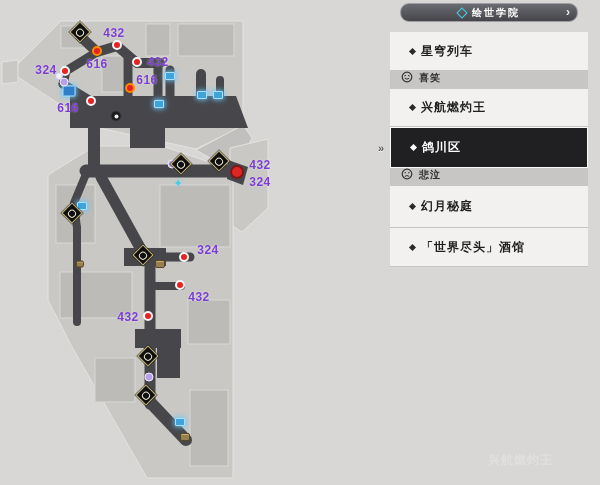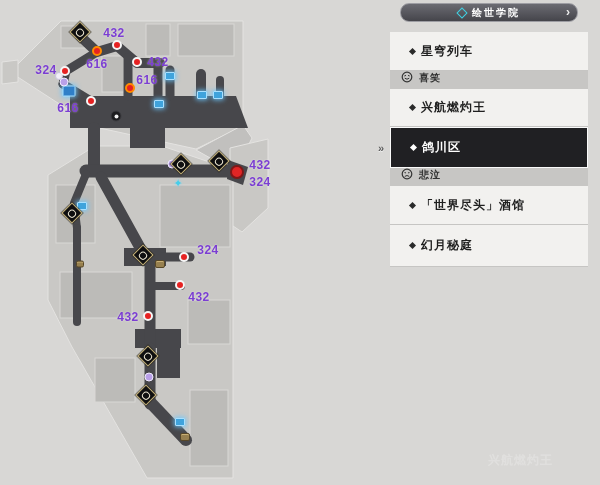--- a/index.html
+++ b/index.html
@@ -206,27 +206,27 @@
 
       <div class="nav-section" style="height:18px">
         <svg class="face-icon" width="12" height="12" viewBox="0 0 12 12">
           <circle cx="6" cy="6" r="4.8" fill="none" stroke="#333" stroke-width="1.2"></circle>
           <path d="M3.5,4.6 L5,4.9 M8.5,4.6 L7,4.9" stroke="#333" stroke-width="1" fill="none"></path>
           <path d="M3.8,8.4 Q6,6.6 8.2,8.4" stroke="#333" stroke-width="1" fill="none"></path>
         </svg>
         <span class="lbl">悲泣</span>
       </div>
 
+      <div class="nav-item" style="height:42px">
+        <span class="bullet"></span>
+        <span class="lbl">幻月秘庭</span>
+      </div>
+
       <div class="nav-item" style="height:39px">
         <span class="bullet"></span>
         <span class="lbl">「世界尽头」酒馆</span>
-      </div>
-
-      <div class="nav-item" style="height:42px">
-        <span class="bullet"></span>
-        <span class="lbl">幻月秘庭</span>
       </div>
 
     </div>
   </div>
 
   <div id="watermark">兴航燃灼王</div>
 </div>
 
 </body></html>

